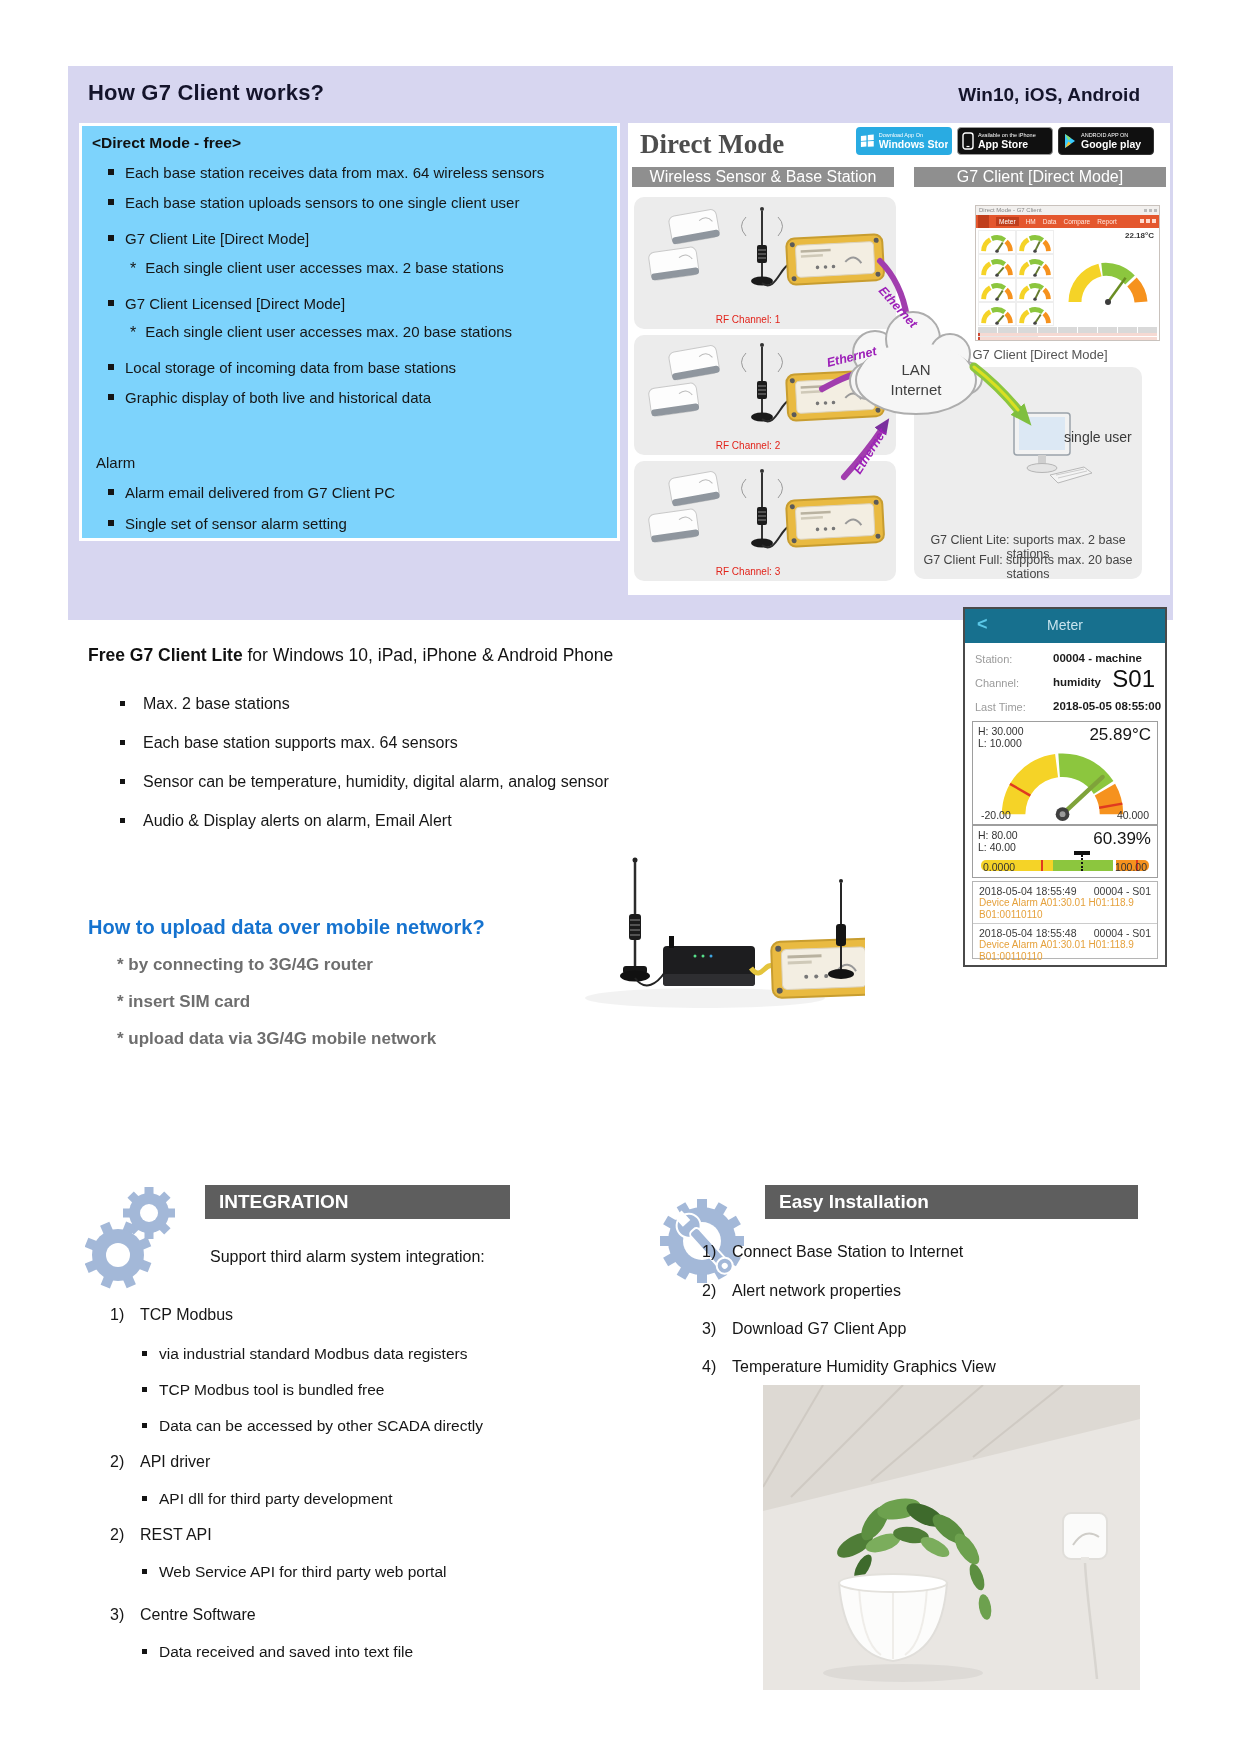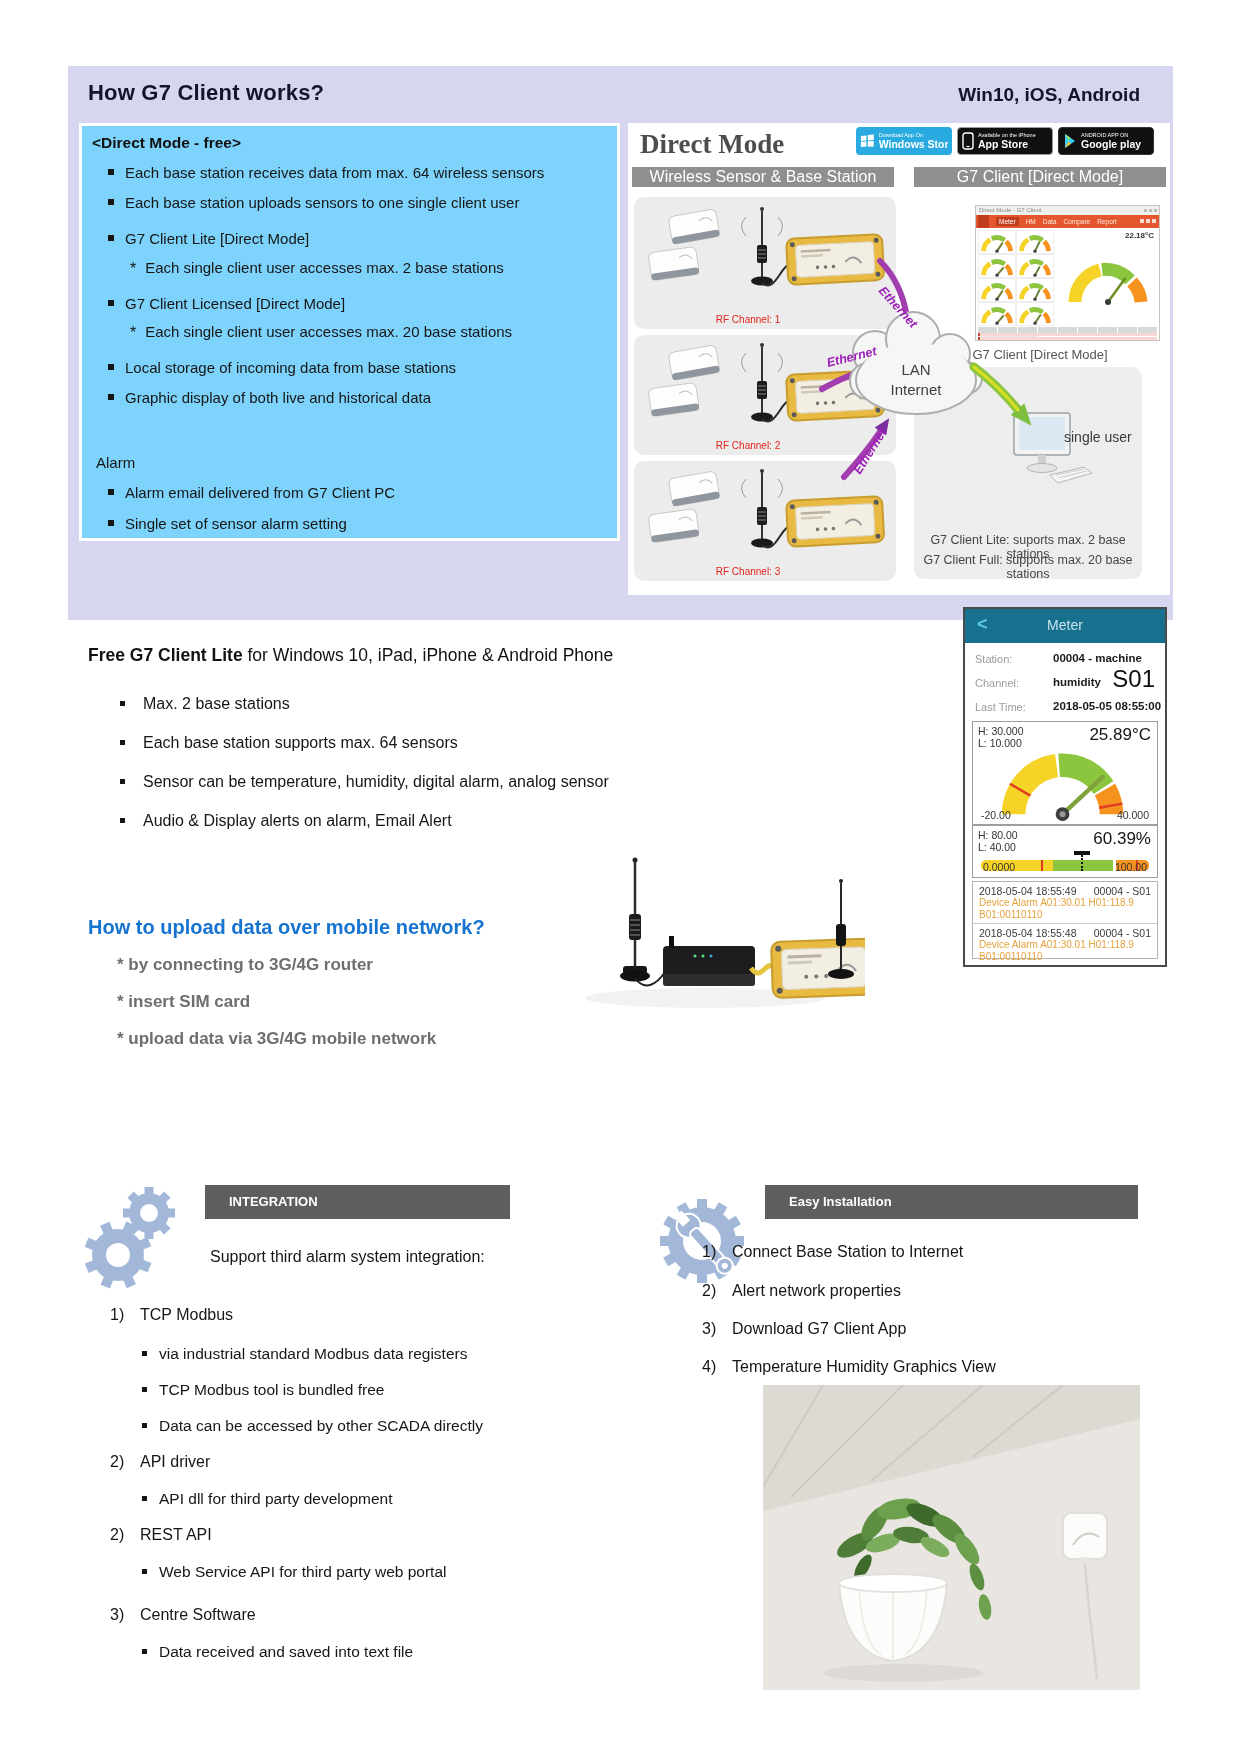--- a/index.html
+++ b/index.html
@@ -83,21 +83,21 @@
   .log{padding:3px 6px 2px 6px;}
   .log+.log{border-top:1px solid #ccc;}
   .log .r1{display:flex;justify-content:space-between;font-size:10.5px;color:#3b3b3b;}
   .log .al{font-size:10px;color:#E5A13C;line-height:12px;}
 
   
   .mb-head{position:absolute;left:88px;top:916px;font-size:20px;font-weight:bold;color:#1673CF;}
   .mb-line{position:absolute;left:117px;font-size:17px;font-weight:bold;color:#6E6E6E;}
 
   
-  .secbar{position:absolute;height:34px;background:#5E5E5E;color:#fff;font-weight:bold;font-size:13px;line-height:34px;padding-left:24px;box-sizing:border-box;}
+  .secbar{position:absolute;height:34px;background:#5E5E5E;color:#fff;font-weight:bold;font-size:19px;line-height:34px;padding-left:14px;box-sizing:border-box;}
   .intro{position:absolute;left:210px;top:1248px;font-size:16px;color:#161616;}
   .inum{position:absolute;left:110px;font-size:16px;color:#161616;white-space:nowrap;}
   .inum .n{display:inline-block;width:30px;}
   .isub{position:absolute;left:142px;font-size:15.5px;color:#161616;white-space:nowrap;}
   .estep{position:absolute;left:702px;font-size:16px;color:#161616;white-space:nowrap;}
   .estep .n{display:inline-block;width:30px;}
 </style>
 </head>
 <body>
 

